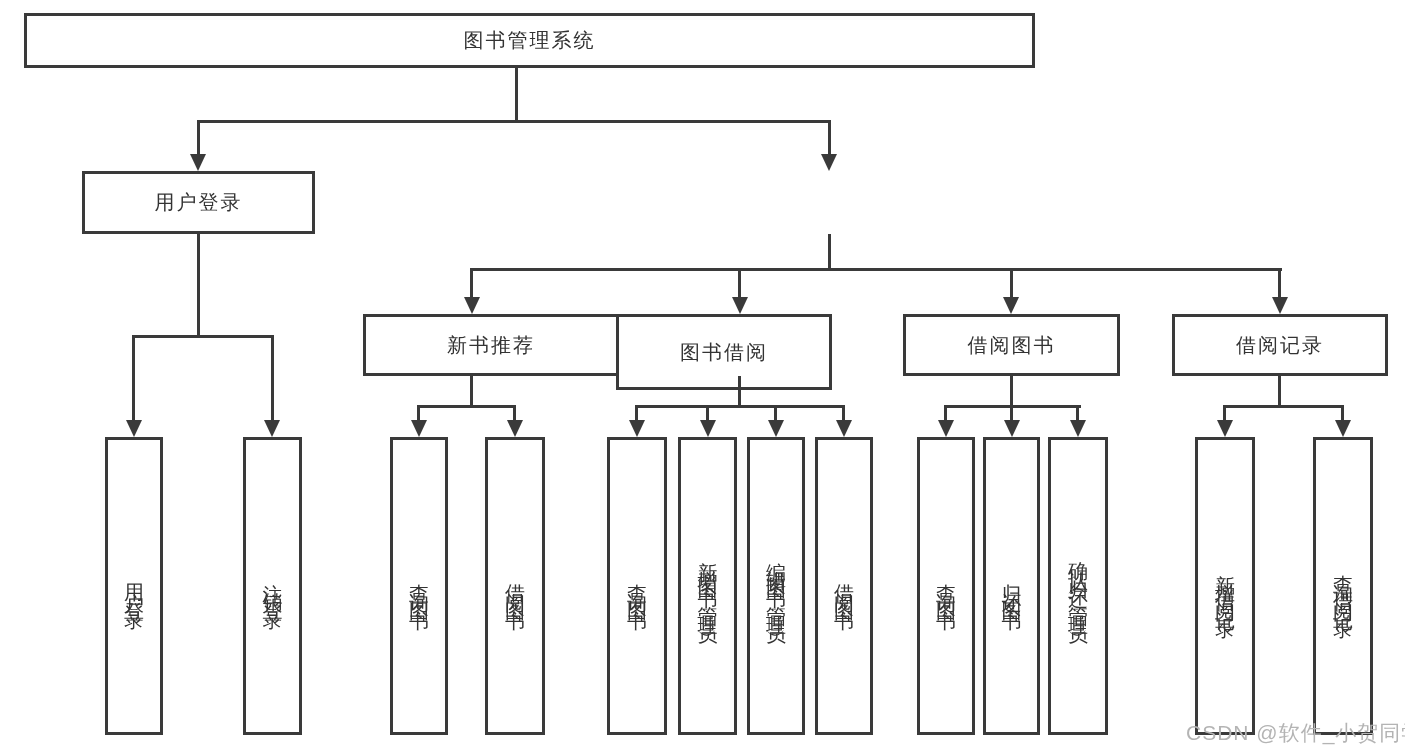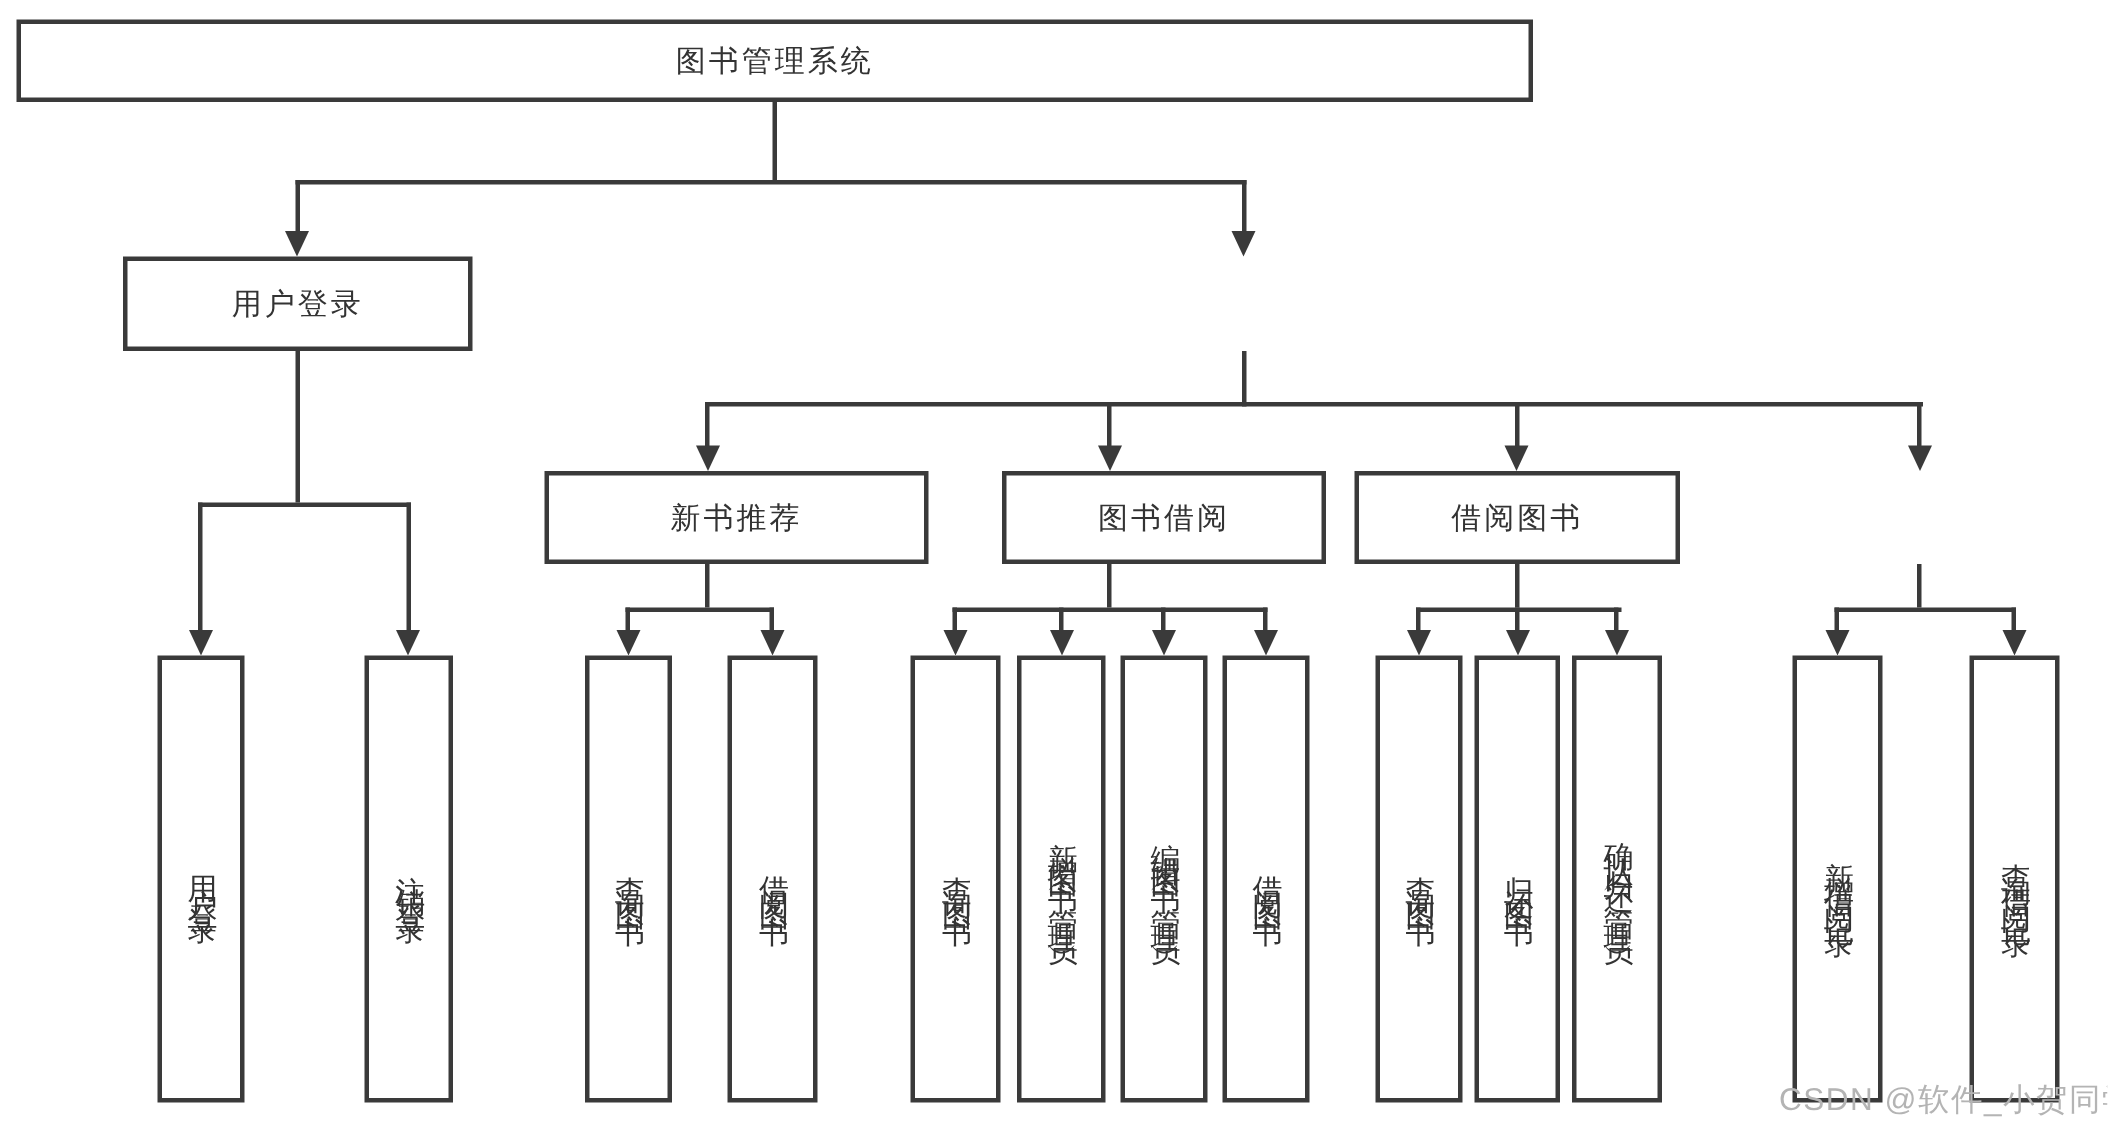--- a/index.html
+++ b/index.html
@@ -34,21 +34,21 @@
   .watermark{
     position:absolute;left:1186px;top:719px;
     font-size:21px;letter-spacing:1px;color:var(--wm);white-space:nowrap;z-index:5;
   }
 </style>
 </head>
 <body>
 
 <div class="canvas">
 
-  <div class="node hlabel" style="left:11px;top:13px;width:1011px;height:55px">图书管理系统</div>
+  <div class="node hlabel" style="left:24px;top:13px;width:1011px;height:55px">图书管理系统</div>
 
   <div class="vline" style="left:515px;top:68px;height:52px"></div>
   <div class="hline" style="left:197px;top:120px;width:634px"></div>
   <div class="vline" style="left:197px;top:120px;height:37px"></div>
   <div class="arrow" style="left:190px;top:154px"></div>
   <div class="vline" style="left:828px;top:120px;height:37px"></div>
   <div class="arrow" style="left:821px;top:154px"></div>
 
   <div class="node hlabel" style="left:82px;top:171px;width:233px;height:63px">用户登录</div>
 
@@ -64,22 +64,23 @@
   <div class="vline" style="left:470px;top:268px;height:32px"></div>
   <div class="arrow" style="left:464px;top:297px"></div>
   <div class="vline" style="left:738px;top:268px;height:32px"></div>
   <div class="arrow" style="left:732px;top:297px"></div>
   <div class="vline" style="left:1010px;top:268px;height:32px"></div>
   <div class="arrow" style="left:1003px;top:297px"></div>
   <div class="vline" style="left:1278px;top:268px;height:32px"></div>
   <div class="arrow" style="left:1272px;top:297px"></div>
 
   <div class="node hlabel" style="left:363px;top:314px;width:256px;height:62px">新书推荐</div>
-  <div class="node hlabel" style="left:668px;top:314px;width:216px;height:62px">图书借阅</div>
+  <div class="node hlabel" style="left:616px;top:314px;width:216px;height:76px">图书借阅</div>
   <div class="node hlabel" style="left:903px;top:314px;width:217px;height:62px">借阅图书</div>
+  <div class="node hlabel" style="left:1172px;top:314px;width:216px;height:62px">借阅记录</div>
 
   <div class="vline" style="left:470px;top:376px;height:29px"></div>
   <div class="hline" style="left:417px;top:405px;width:99px"></div>
   <div class="vline" style="left:417px;top:405px;height:17px"></div>
   <div class="arrow" style="left:411px;top:420px"></div>
   <div class="vline" style="left:513px;top:405px;height:17px"></div>
   <div class="arrow" style="left:507px;top:420px"></div>
 
   <div class="vline" style="left:738px;top:376px;height:29px"></div>
   <div class="hline" style="left:635px;top:405px;width:210px"></div>

